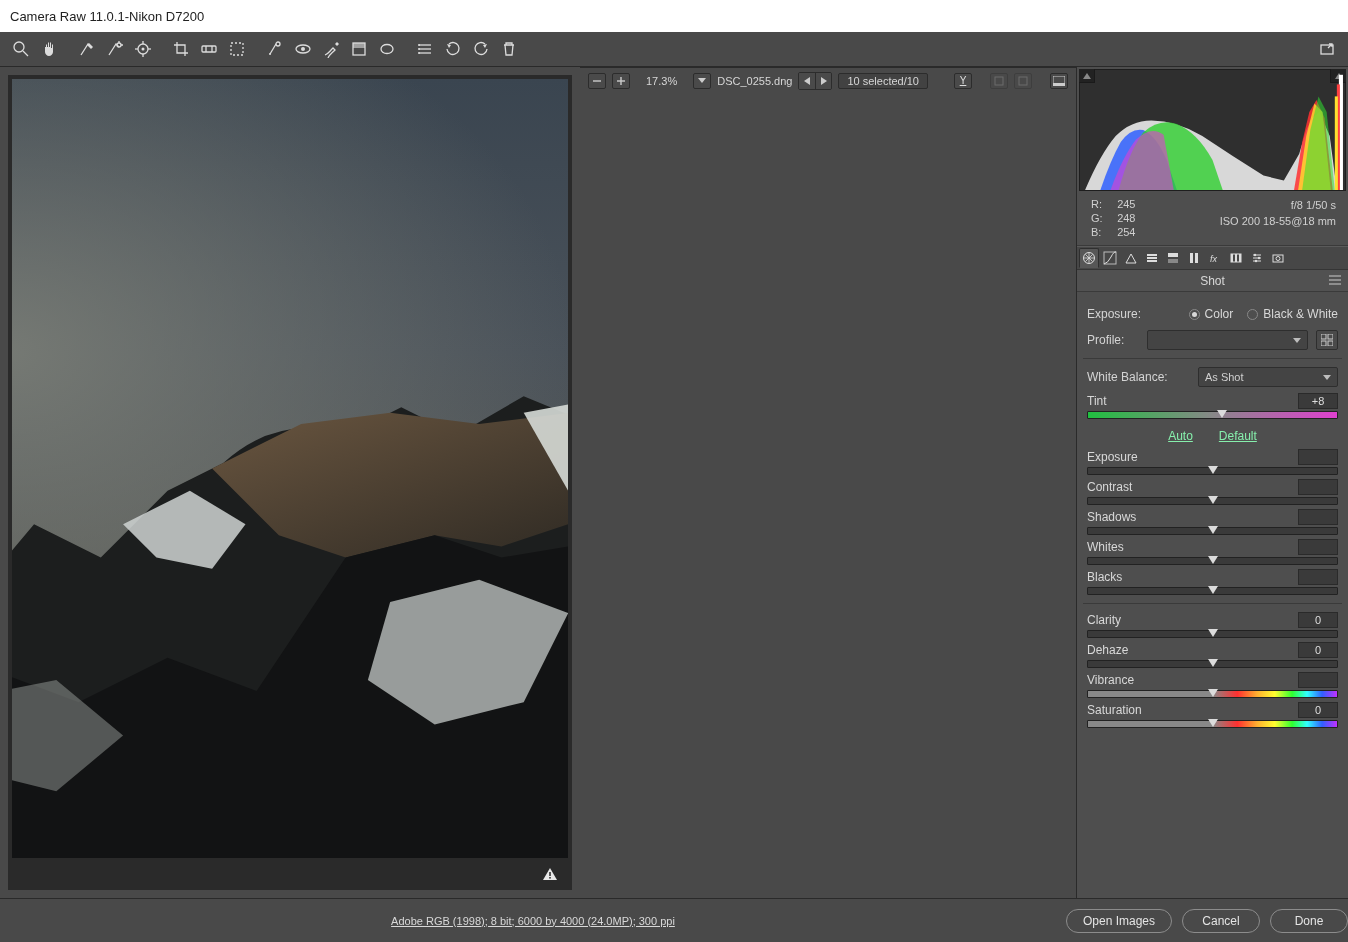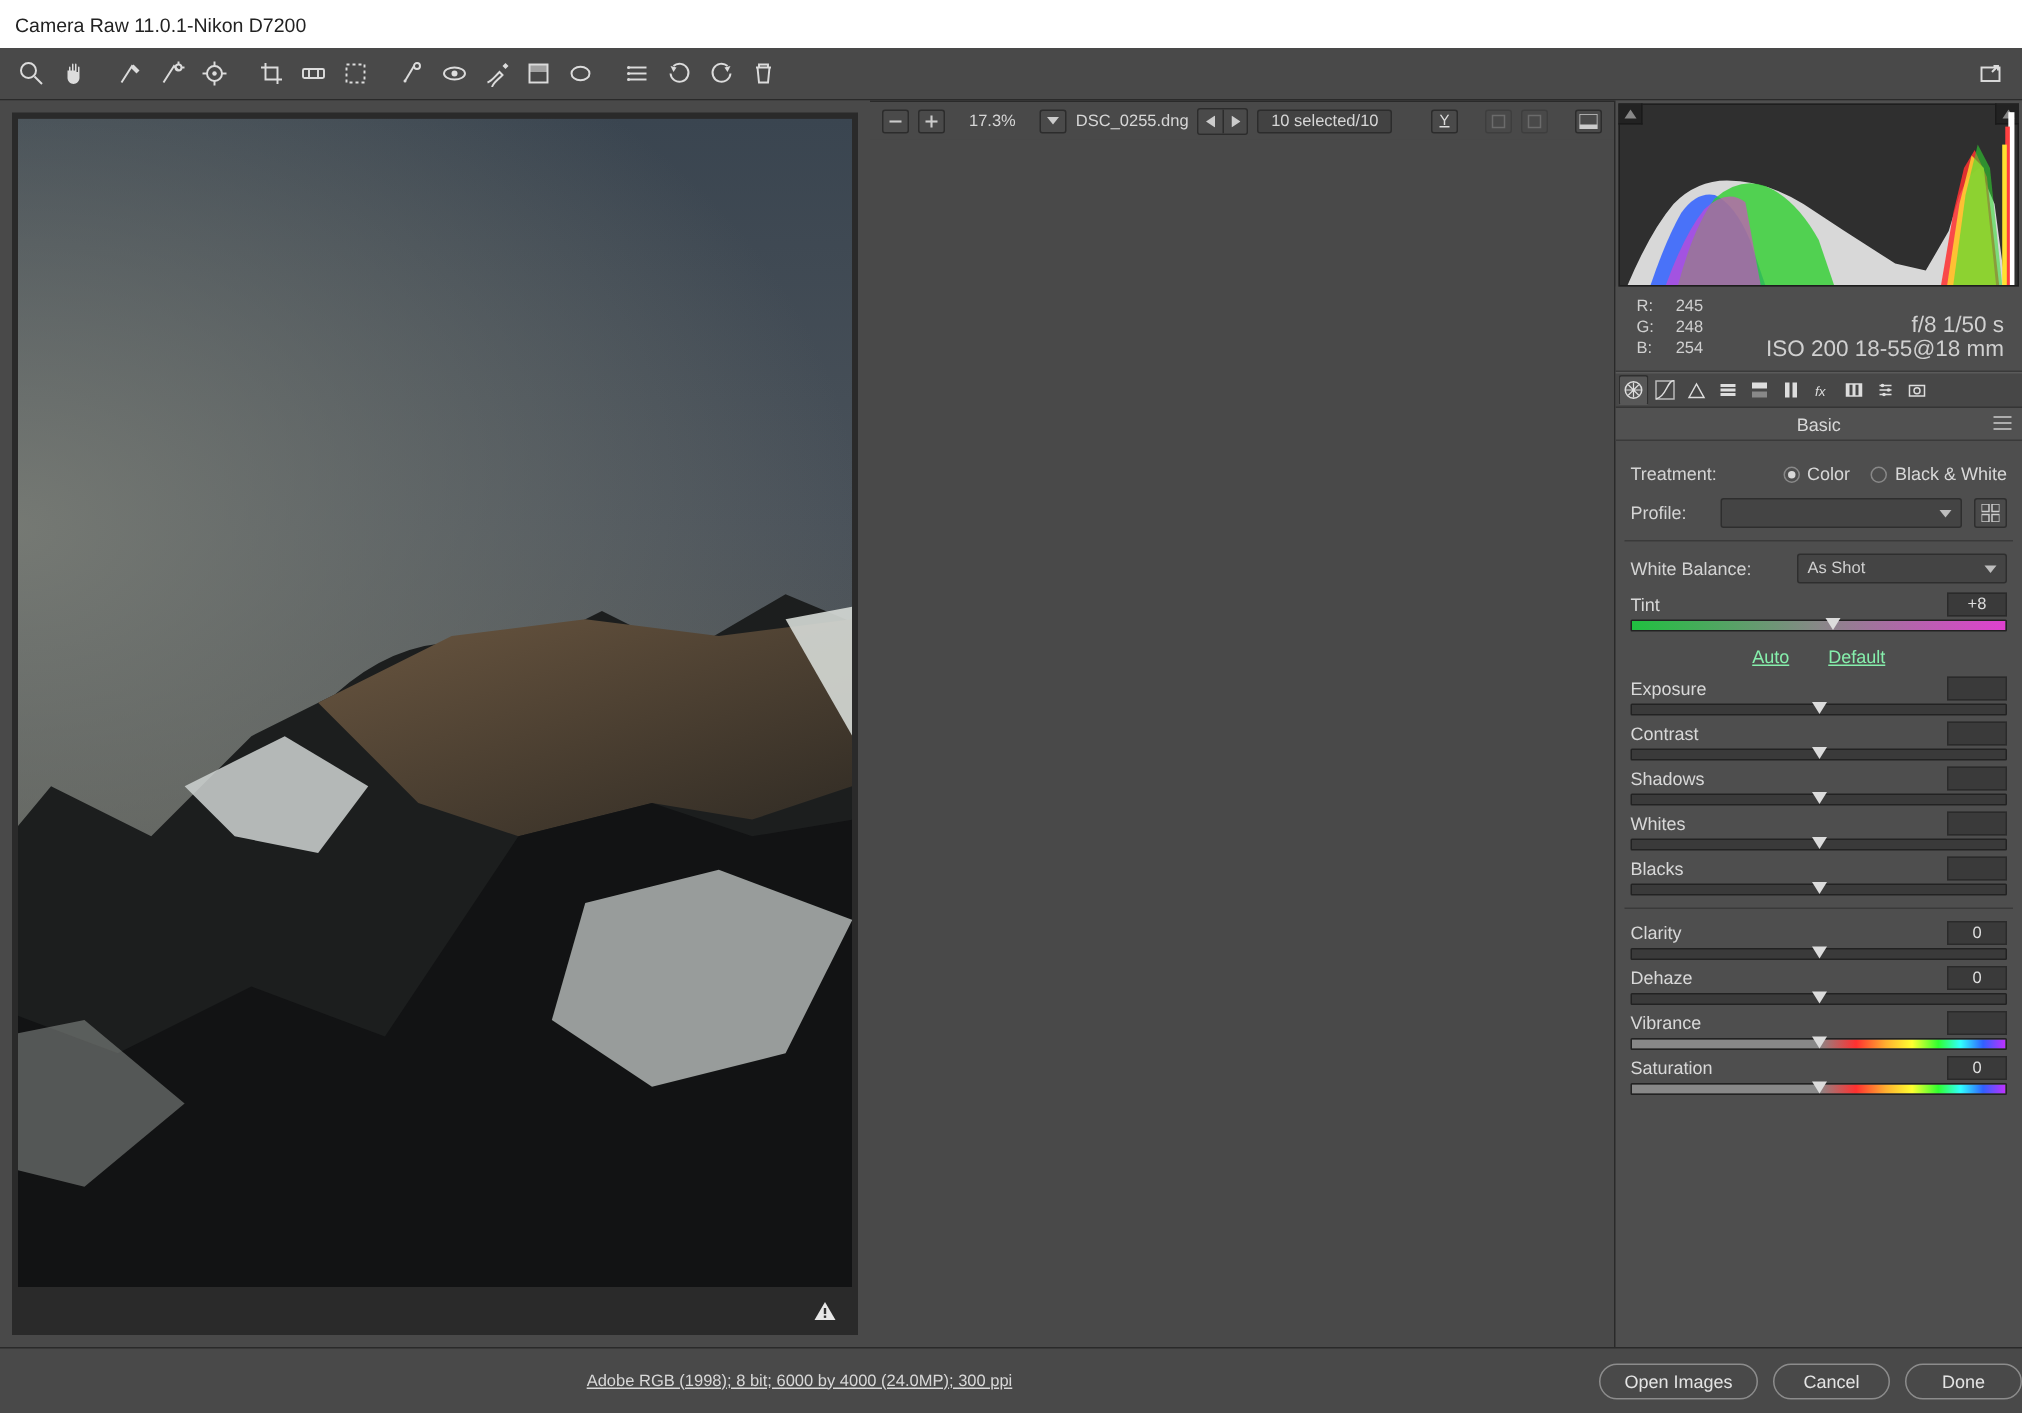--- a/index.html
+++ b/index.html
@@ -42,21 +42,21 @@
   .clip-toggle{position:absolute;top:-1px;width:16px;height:14px;background:#222;display:flex;align-items:center;justify-content:center;}
   .clip-toggle.left{left:-1px;border-right:1px solid #1a1a1a;border-bottom:1px solid #1a1a1a;}
   .clip-toggle.right{right:-1px;border-left:1px solid #1a1a1a;border-bottom:1px solid #1a1a1a;}
   .clip-toggle svg{width:10px;height:8px;}
   .histo-canvas{flex:1;position:relative;}
   .histo-svg{width:100%;height:100%;display:block;}
 
   .info-row{display:flex;justify-content:space-between;padding:6px 12px 6px 14px;font-size:11px;color:#d0d0d0;background:var(--panel);border-bottom:1px solid #3a3a3a;}
   .info-rgb{line-height:14px;}
   .info-rgb span{display:inline-block;width:20px;}
-  .info-exif{text-align:right;line-height:16px;font-size:15px;margin-top:12px;}
+  .info-exif{text-align:right;line-height:16px;font-size:11px;}
 
   .tabstrip{height:24px;background:#474747;border-top:1px solid #5a5a5a;border-bottom:1px solid #353535;display:flex;align-items:center;padding:0 2px;gap:1px;}
   .ptab{width:20px;height:20px;display:flex;align-items:center;justify-content:center;color:#bef264;}
   .ptab.active{background:#575757;border:1px solid #2f2f2f;border-bottom-color:#575757;border-radius:2px 2px 0 0;}
   .ptab svg{width:14px;height:14px;}
 
   .panel-title{height:22px;display:flex;align-items:center;justify-content:center;position:relative;font-size:12px;color:#d8d8d8;background:#515151;border-bottom:1px solid #3a3a3a;}
   .panel-menu{position:absolute;right:6px;top:4px;width:14px;height:12px;}
 
   .panel-body{flex:1;overflow-y:auto;padding:6px 10px 10px 10px;font-size:12px;color:var(--text);}
@@ -439,32 +439,32 @@
           </div>
         <div class="ptab">
             <svg viewBox="0 0 14 14">
               <rect x="2" y="4" width="10" height="7" fill="none" stroke="#ddd"></rect>
               <circle cx="7" cy="7.5" r="2" fill="none" stroke="#ddd"></circle>
             </svg>
           </div>
       </div>
 
       <div class="panel-title">
-        <span>Basic</span>
+        <span>Shot</span>
         <span class="panel-menu"><svg width="14" height="12">
               <line x1="1" y1="2" x2="13" y2="2" stroke="#ccc"></line>
               <line x1="1" y1="6" x2="13" y2="6" stroke="#ccc"></line>
               <line x1="1" y1="10" x2="13" y2="10" stroke="#ccc"></line>
             </svg></span>
       </div>
 
       <div class="panel-body">
 
         <div class="row">
-          <span class="row-label">Treatment:</span>
+          <span class="row-label">Exposure:</span>
           <div class="radio-set">
             <label class="radio">
                 <span class="radio-circle checked"></span>
                 <span>Color</span>
               </label>
             <label class="radio">
                 <span class="radio-circle"></span>
                 <span>Black &amp; White</span>
               </label>
           </div>

